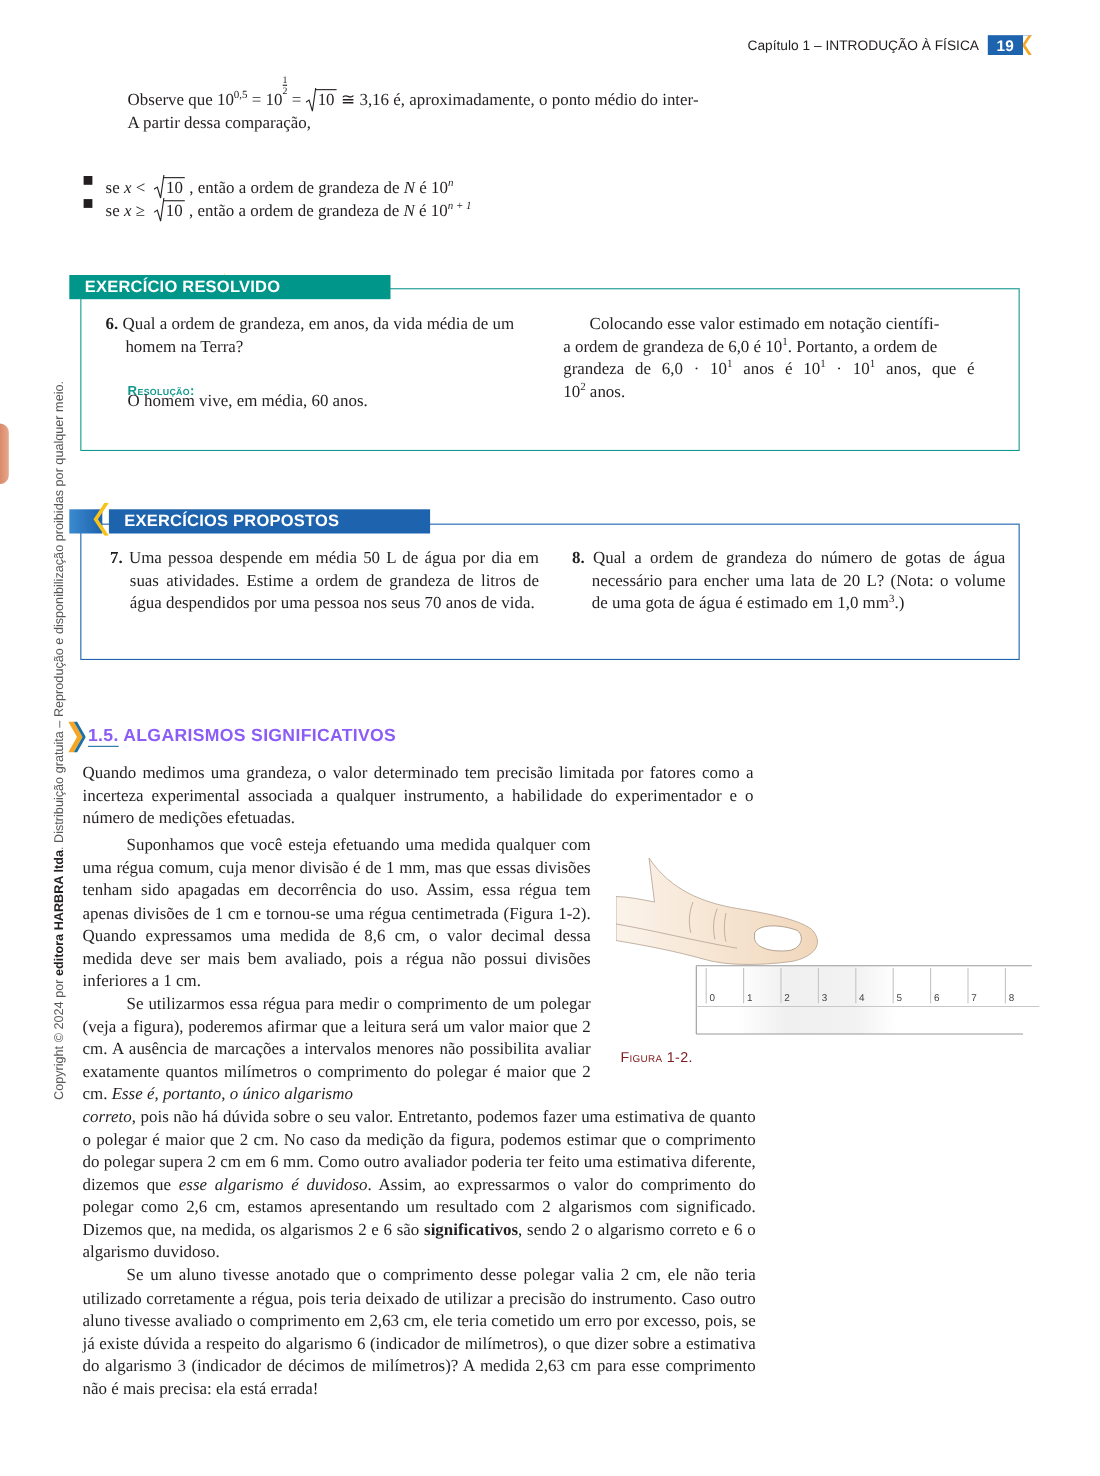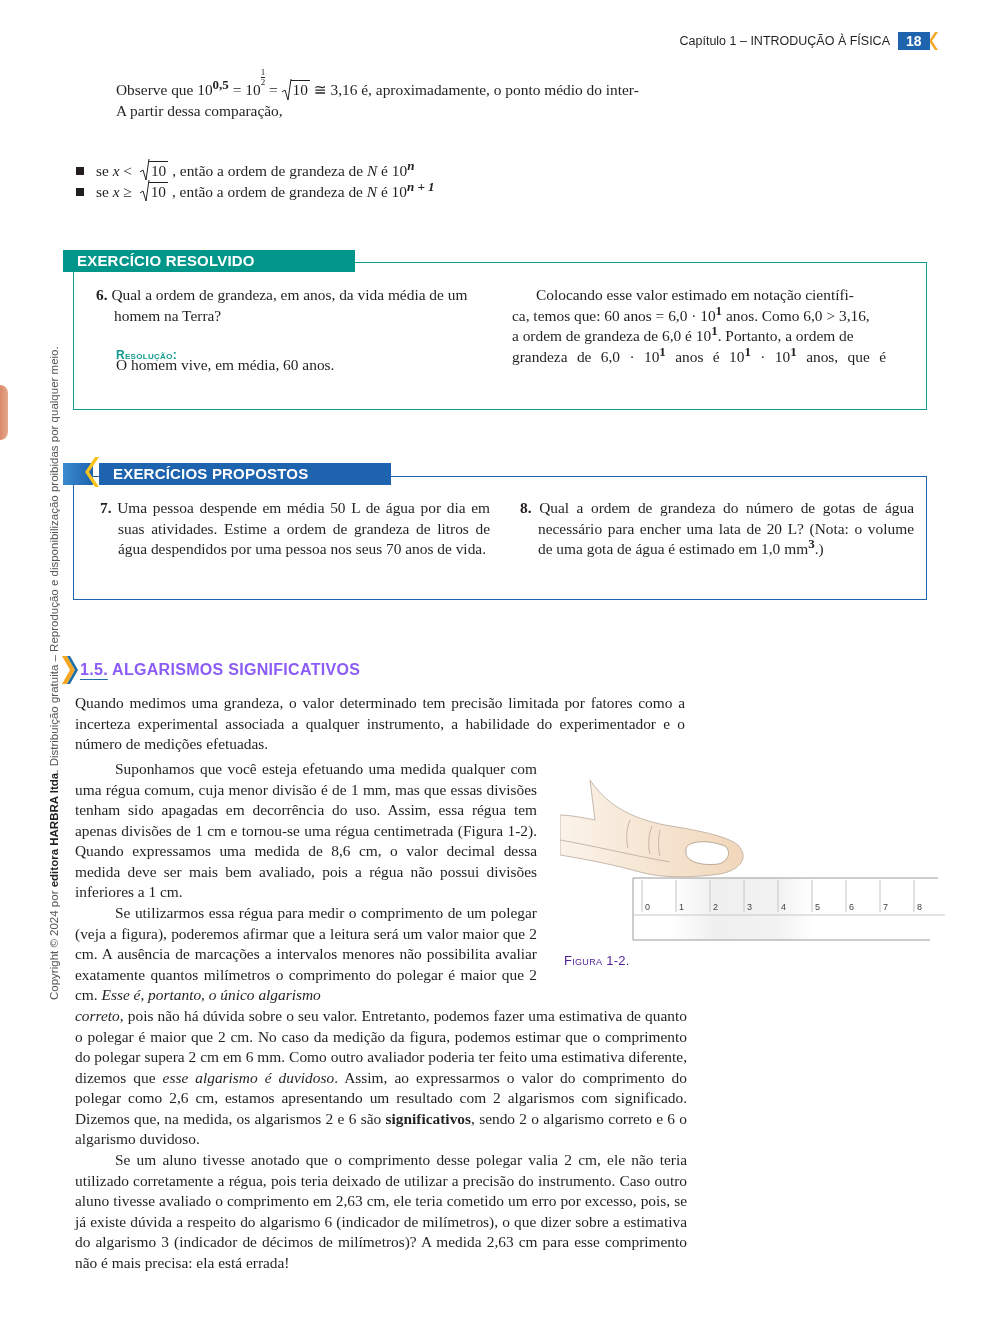--- a/index.html
+++ b/index.html
@@ -13,61 +13,61 @@
 
   
   .running-header { right: 62px; top: 32px; display: flex; align-items: center; gap: 8px; }
   .chapter-label { font-size: 12.5px; color: #231f20; }
   .page-num-box { position: relative; width: 40px; height: 18px; background: #1d63ad; color: #fff;
     font-weight: bold; font-size: 14px; line-height: 18px; padding-left: 8px; box-sizing: border-box; }
   .page-num-chevron { position: absolute; right: -2px; top: 0; width: 10px; height: 18px; }
 
   .para { font-size: 15.4px; line-height: 20.5px; text-align: justify; }
   .indent { text-indent: 40px; }
-  sup, .sup { font-size: 13px; vertical-align: super; line-height: 0; font-weight: bold; }
+  sup, .sup { font-size: 10px; vertical-align: super; line-height: 0; }
   .frac { display: inline-block; vertical-align: 10px; font-size: 9px; text-align: center; line-height: 9px; }
   .frac .num { display: block; }
   .frac .den { display: block; border-top: 1px solid #231f20; }
   .sqrt { display: inline-block; position: relative; padding-left: 9px; }
   .sqrt .rad-body { border-top: 1px solid #231f20; padding: 0 2px; }
   .sqrt svg { position: absolute; left: 0; top: -1px; }
 
-  .bullet-row { display: flex; align-items: center; gap: 8px; font-size: 15.4px; line-height: 21px; }
+  .bullet-row { display: flex; gap: 8px; font-size: 15.4px; line-height: 21px; }
   .bullet-square { width: 8px; height: 8px; background: #231f20; display: inline-block; margin-right: 4px; }
 
   
   .ex-box { border: 1px solid; box-sizing: border-box; }
   .ex-header { display: flex; align-items: center; height: 22px; }
   .ex-header .lead { width: 30px; height: 22px; }
   .ex-header .chev { width: 16px; height: 30px; margin-left: -10px; margin-top: -4px; position: relative; z-index: 2; }
   .ex-header .label { height: 22px; line-height: 22px; color: #fff; font-weight: bold; font-size: 15px;
     padding-left: 14px; box-sizing: border-box; letter-spacing: 0.2px; }
   .q-num { font-weight: bold; }
   .hang { padding-left: 18px; text-indent: -18px; }
   .resol-title { font-family: "Liberation Sans", "DejaVu Sans", sans-serif; font-weight: bold; font-size: 12px;
     color: #139a8e; font-variant: small-caps; letter-spacing: 0.3px; }
 
   
   .section-title { font-family: "Liberation Sans", "DejaVu Sans", sans-serif; font-weight: bold; font-size: 16px;
     color: #8b5cf6; letter-spacing: 0.3px; }
   .section-num { text-decoration: underline; text-decoration-color: #1e6fa3; text-underline-offset: 4px; }
 
-  .fig-caption { font-family: "Liberation Sans", "DejaVu Sans", sans-serif; font-size: 13px; color: #4c1d95; letter-spacing: 0.3px; }
+  .fig-caption { font-family: "Liberation Sans", "DejaVu Sans", sans-serif; font-size: 13px; color: #7f1d1d; letter-spacing: 0.3px; }
 
   .copyright { left: 48px; top: 1000px; transform-origin: left top; transform: rotate(-90deg);
     white-space: nowrap; font-family: "Liberation Sans", "DejaVu Sans", sans-serif; font-size: 11.5px; color: #555; }
   .copyright b { color: #231f20; }
 </style>
 </head>
 <body>
 
 <div class="abs running-header sans">
   <span class="chapter-label">Capítulo 1 – INTRODUÇÃO À FÍSICA</span>
   <span class="page-num-box">
-    <span>18</span>
+    <span>19</span>
     <svg class="page-num-chevron" viewBox="0 0 10 18">
       <rect x="0" y="0" width="10" height="18" fill="#ffffff"></rect>
       <polygon points="8,0 2,9 8,18 5,18 -1,9 5,0" fill="#f5a623"></polygon>
     </svg>
   </span>
 </div>
 
 <div class="abs" style="left:0;top:385px;width:8px;height:55px;border-radius:0 30px 30px 0;background:linear-gradient(90deg,#d98a6a,#e7a88c);"></div>
 
 <div class="abs copyright">
@@ -108,23 +108,23 @@
     </svg>
   <div class="label sans" style="width:292px;background:#00968a;">EXERCÍCIO RESOLVIDO</div>
 </div>
 <div class="abs para" style="left:96px;top:285px;width:394px;text-align:left;">
   <div class="hang"><span class="q-num">6.</span> <span>Qual a ordem de grandeza, em anos, da vida média de um homem na Terra?</span></div>
 </div>
 <div class="abs resol-title" style="left:116px;top:348px;">Resolução:</div>
 <div class="abs para" style="left:116px;top:355px;">O homem vive, em média, 60 anos.</div>
 <div class="abs para" style="left:512px;top:285px;width:374px;">
   <div style="text-indent:24px;"><span>Colocando esse valor estimado em notação científi-</span></div>
-  <div><span>ca, temos que: 60 anos = 6,0 · 10</span><sup>1</sup><span> anos. Como 6,0 &gt; 3,16,</span></div>
   <div><span>a ordem de grandeza de 6,0 é 10</span><sup>1</sup><span>. Portanto, a ordem de</span></div>
   <div style="text-align-last:justify;"><span>grandeza de 6,0 · 10</span><sup>1</sup><span> anos é 10</span><sup>1</sup><span> · 10</span><sup>1</sup><span> anos, que é</span></div>
+  <div><span>10</span><sup>2</sup><span> anos.</span></div>
 </div>
 
 <div class="abs ex-box" style="left:73px;top:476px;width:854px;height:124px;border-color:#1d63ad;"></div>
 <div class="abs ex-header" style="left:63px;top:463px;">
   <div class="lead" style="background:linear-gradient(90deg,#3b8ad0,#1d63ad);"></div>
   <svg class="chev" viewBox="0 0 16 30">
       <polygon points="12,0 2,15 12,30 16,30 6,15 16,0" fill="#f7c21a"></polygon>
     </svg>
   <div class="label sans" style="width:292px;background:#1d63ad;">EXERCÍCIOS PROPOSTOS</div>
 </div>

